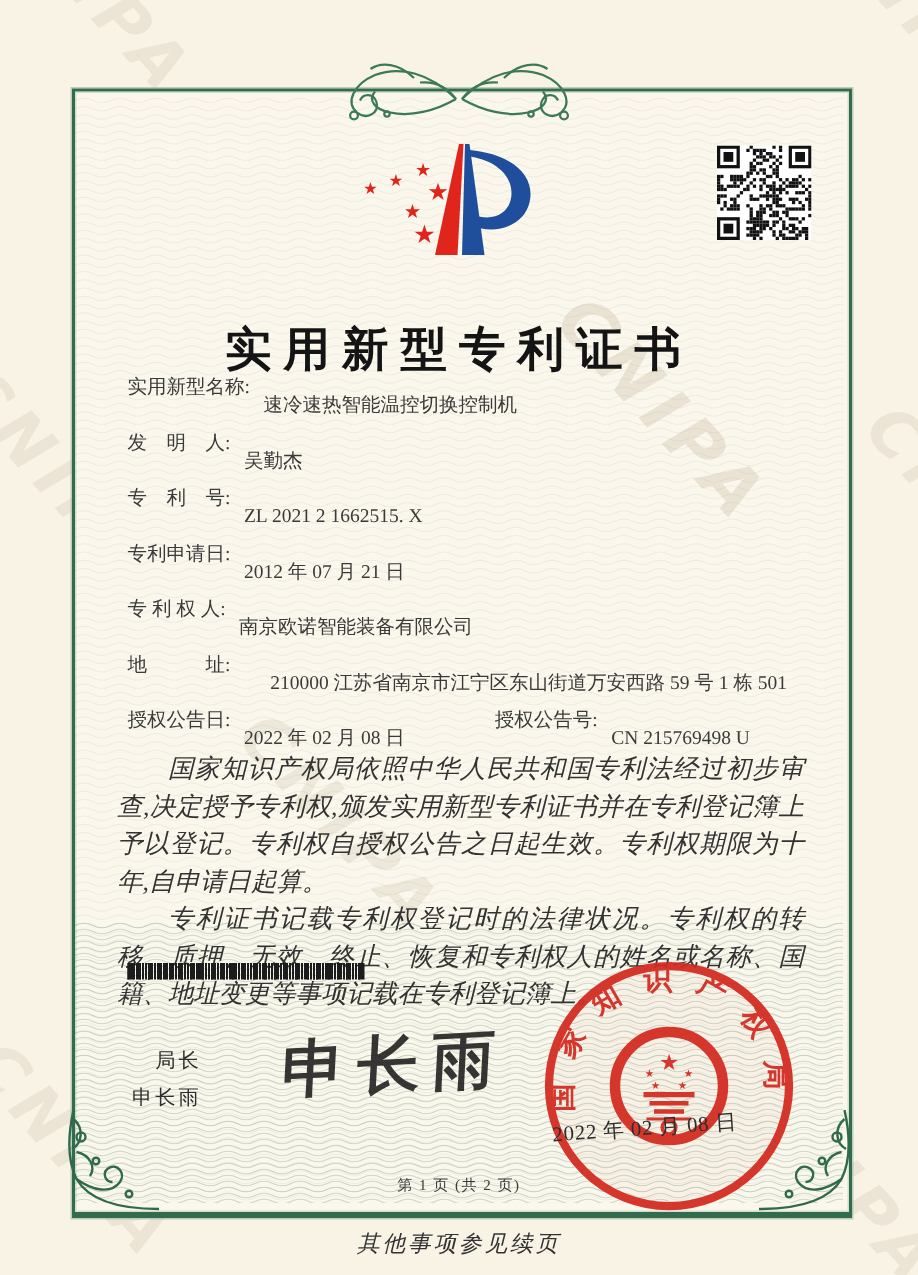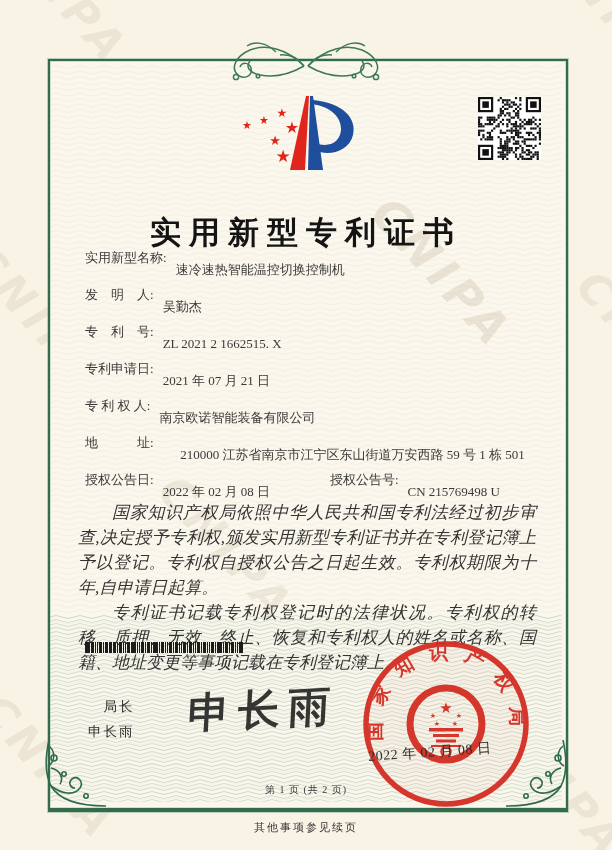--- a/index.html
+++ b/index.html
@@ -52,21 +52,21 @@
              font-weight:bold;opacity:0.88;}
   
   .seal{position:absolute;left:351px;top:629px;z-index:6;opacity:0.93;}
   .seal-date{position:absolute;left:368px;top:742px;width:170px;font-size:14px;
              color:#2d2d2d;letter-spacing:0.5px;transform:rotate(-4deg);z-index:7;
              white-space:nowrap;}
   
   .pagenum{position:absolute;left:0;top:783px;width:612px;text-align:center;
            font-size:10px;color:#3a3a3a;z-index:5;letter-spacing:1px;}
   .footnote{position:absolute;left:0;top:820px;width:612px;text-align:center;
-            font-size:11px;color:#333;z-index:5;letter-spacing:2px;}
+            font-size:15px;color:#333;z-index:5;font-style:italic;letter-spacing:2px;}
   .ornament-top{position:absolute;left:214px;top:36px;z-index:4;}
   .corner{position:absolute;z-index:4;}
   .corner.bl{left:42px;top:740px;}
   .corner.br{left:504px;top:740px;transform:scale(-1,1);}
 </style>
 </head>
 <body>
 
 <div class="stage">
 
@@ -447,21 +447,21 @@
     <div class="frow">
       <span class="flabel">发　明　人:</span>
       <span class="fvalue">吴勤杰</span>
     </div>
     <div class="frow">
       <span class="flabel">专　利　号:</span>
       <span class="fvalue">ZL 2021 2 1662515. X</span>
     </div>
     <div class="frow">
       <span class="flabel">专利申请日:</span>
-      <span class="fvalue">2021 年 07 月 21 日</span>
+      <span class="fvalue">2012 年 07 月 21 日</span>
     </div>
     <div class="frow">
       <span class="flabel">专 利 权 人:</span>
       <span class="fvalue">南京欧诺智能装备有限公司</span>
     </div>
     <div class="frow auto">
       <span class="flabel">地　　　址:</span>
       <span class="fvalue wrapped">210000 江苏省南京市江宁区东山街道万安西路 59 号 1 栋 501</span>
     </div>
     <div class="grant-row">

